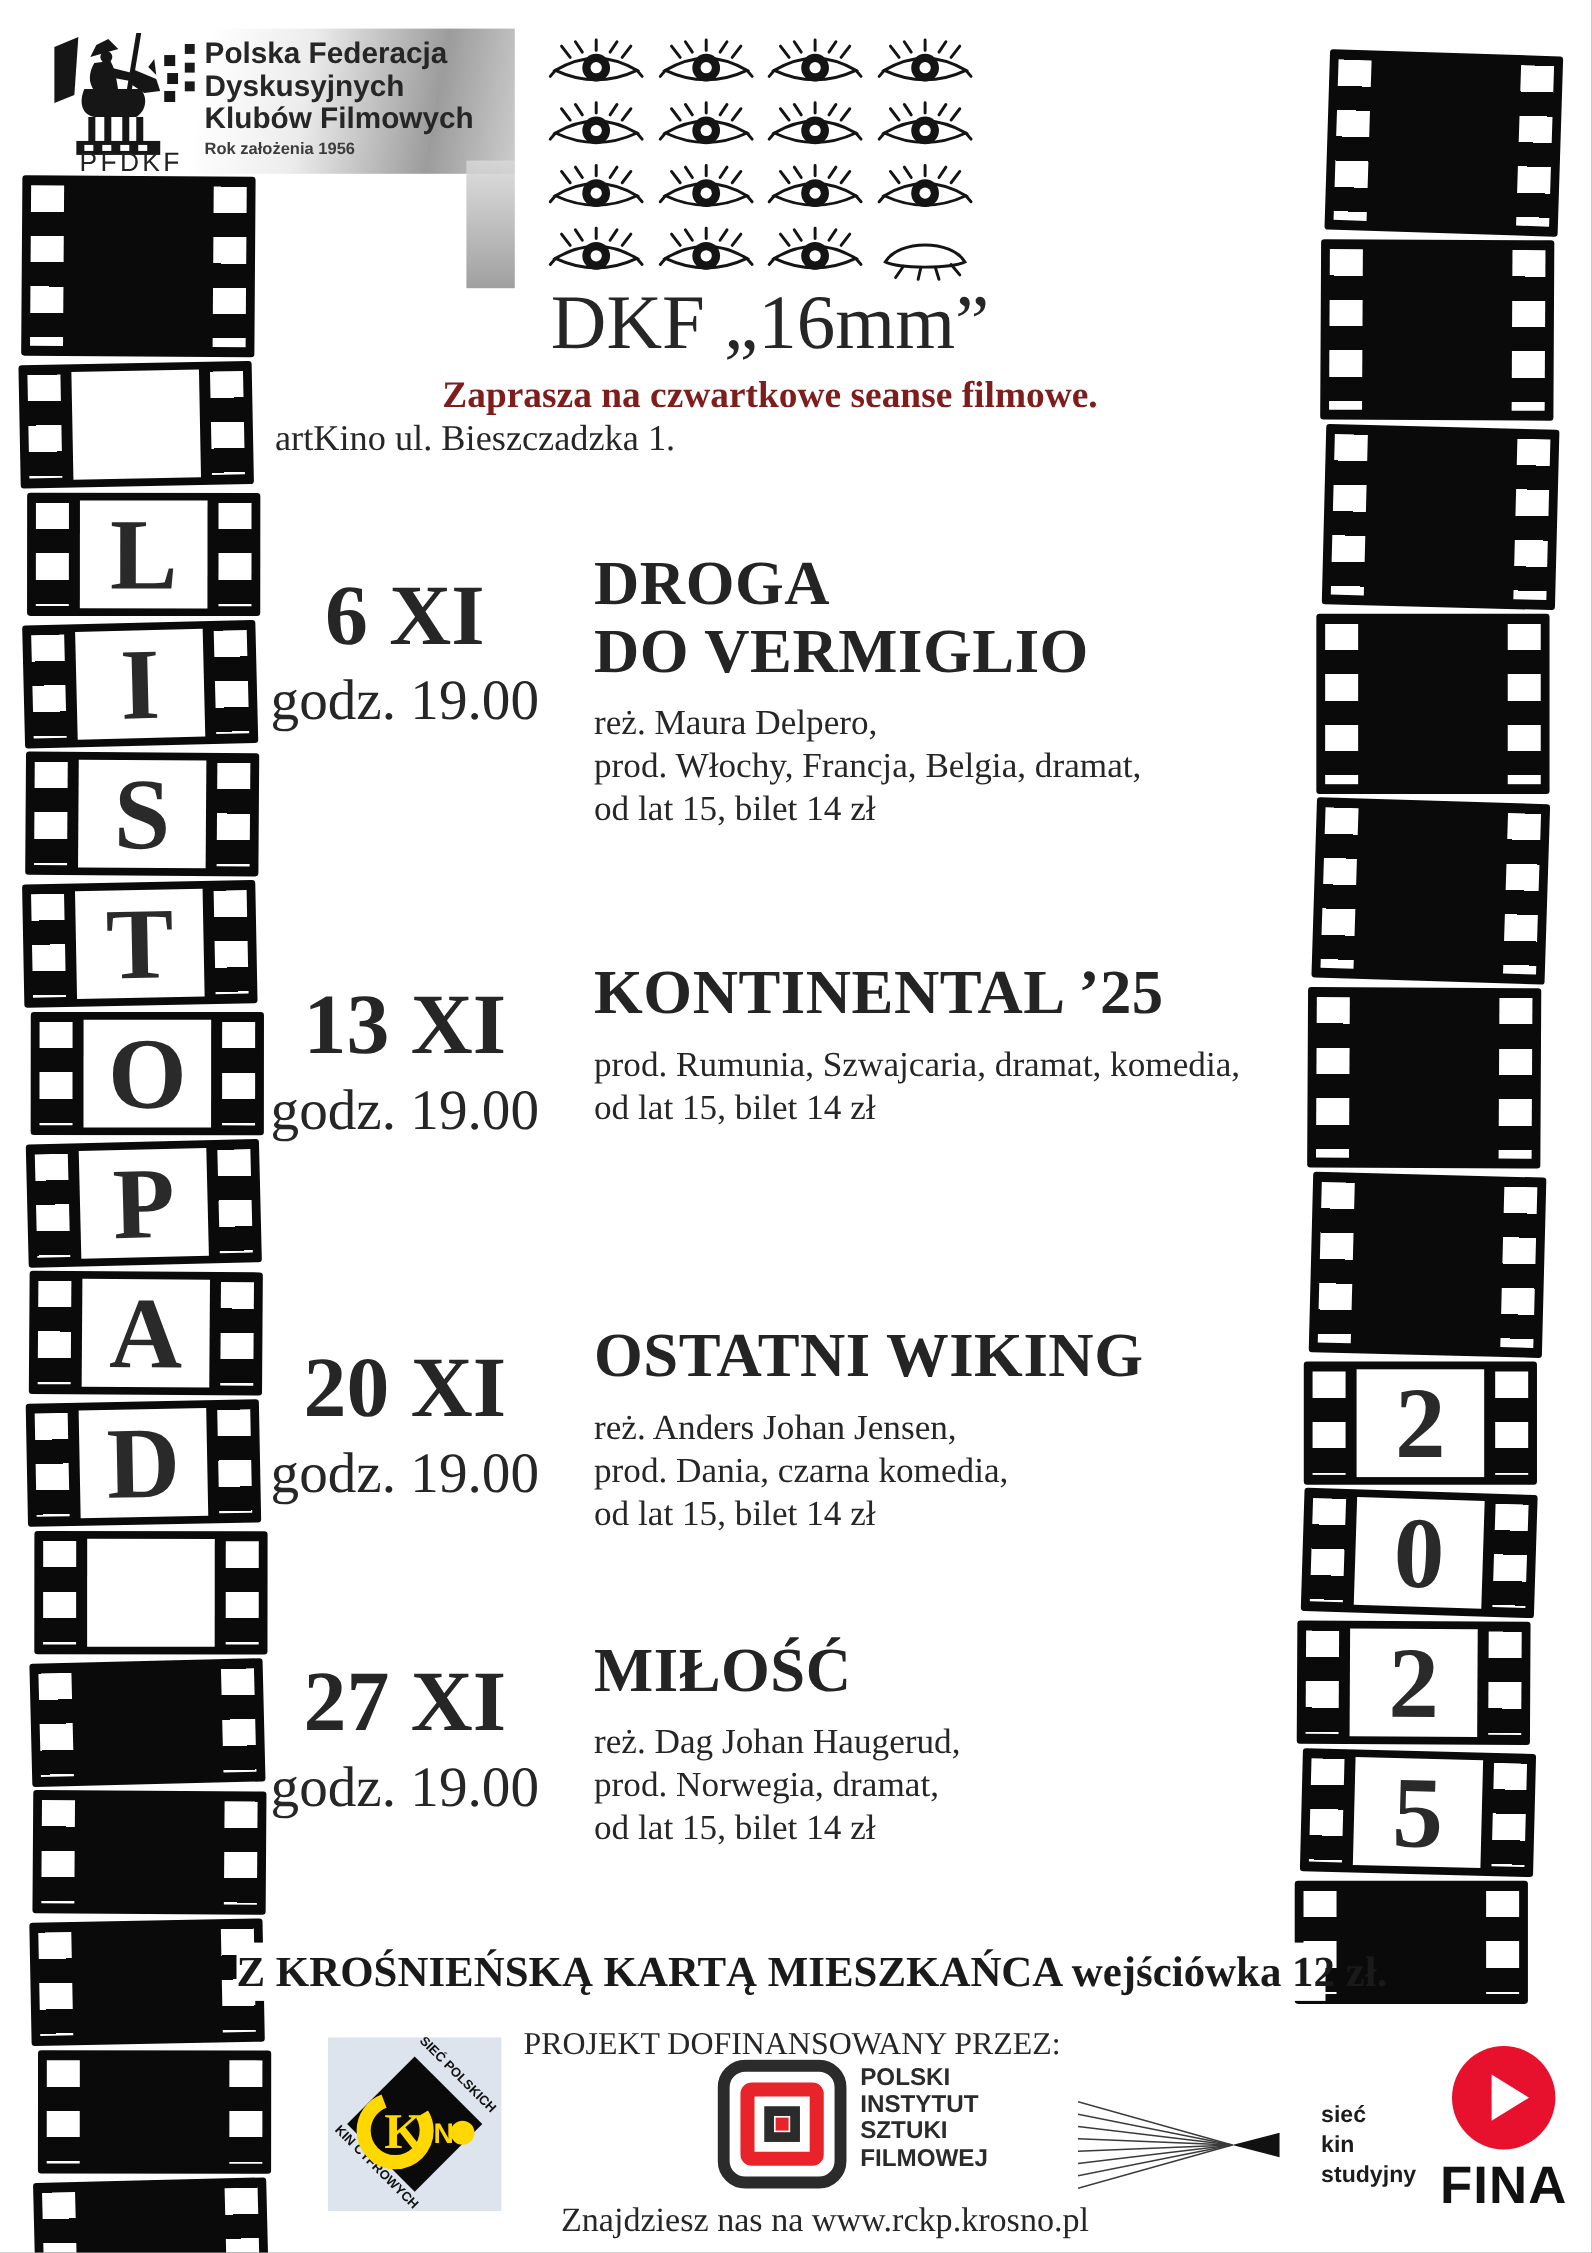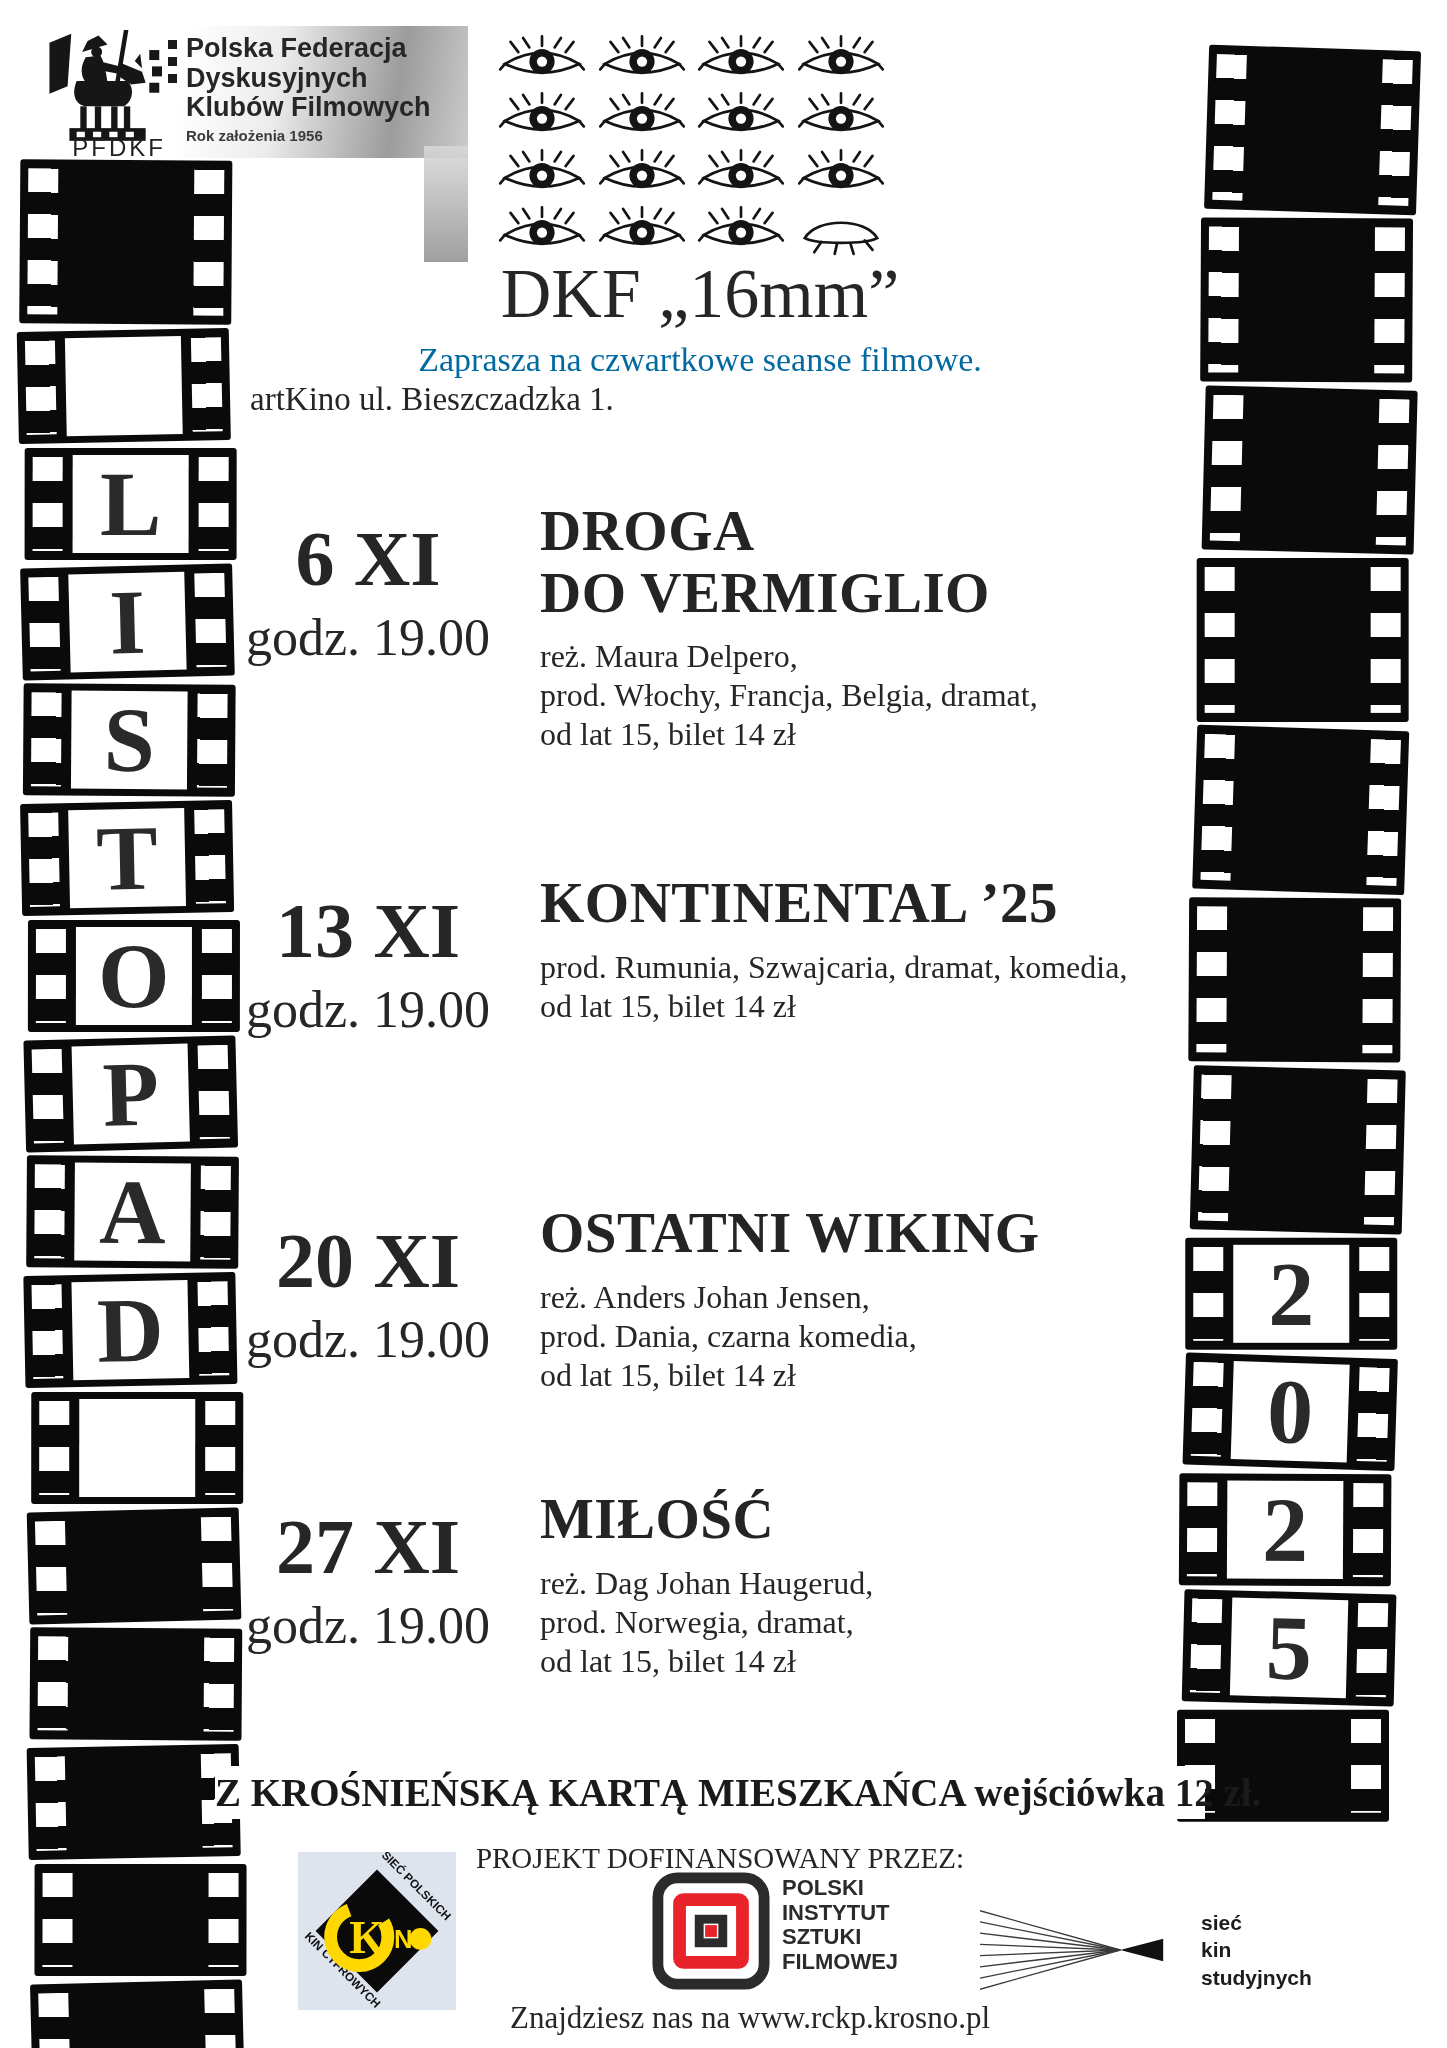--- a/index.html
+++ b/index.html
@@ -24,21 +24,21 @@
   #fed-tab{left:424px;top:146px;width:44px;height:116px;
     background:linear-gradient(180deg,#d9d9d9,#8f8f8f);opacity:.85;}
 
   
   #eyes-grid{left:497px;top:34px;width:392px;display:grid;
     grid-template-columns:repeat(4,1fr);column-gap:6px;row-gap:5px;}
   .eye{width:90px;height:52px;overflow:visible;}
 
   
   #club-title{left:250px;top:254px;width:900px;text-align:center;font-size:70px;color:#262626;}
-  #club-subtitle{left:250px;top:341px;width:900px;text-align:center;font-size:34px;color:#0369a1;}
+  #club-subtitle{left:250px;top:341px;width:900px;text-align:center;font-size:34px;color:#7f1d1d;font-weight:bold;}
   #club-address{left:250px;top:381px;width:900px;text-align:left;font-size:33px;color:#262626;}
 
   
   .strip{position:absolute;width:212px;}
   #strip-left{left:26px;top:160px;transform:rotate(-.4deg);}
   #strip-right{left:1208px;top:48px;transform:rotate(1deg);transform-origin:top center;}
   .seg{position:relative;height:112px;background:#0a0a0a;margin-bottom:6px;border-radius:3px;}
   .seg.lg{height:164px;}
   .seg::before,.seg::after{content:"";position:absolute;top:9px;bottom:9px;width:30px;
     background-image:repeating-linear-gradient(to bottom,#ffffff 0 24px,transparent 24px 46px);}
@@ -389,14 +389,20 @@
       </g>
       <polygon points="150,50 196,38 196,62" fill="#111111"></polygon>
     </svg>
     <div id="sks-text">
       <div>sieć</div>
       <div>kin</div>
       <div>studyjnych</div>
     </div>
   </div>
 
+  <div class="abs over" id="fina">
+    <div id="fina-circle" style="background: rgb(232, 17, 45);">
+      <div id="fina-play"></div>
+    </div>
+    <div id="fina-word">FINA</div>
+  </div>
 
 </div>
 
 </body></html>

